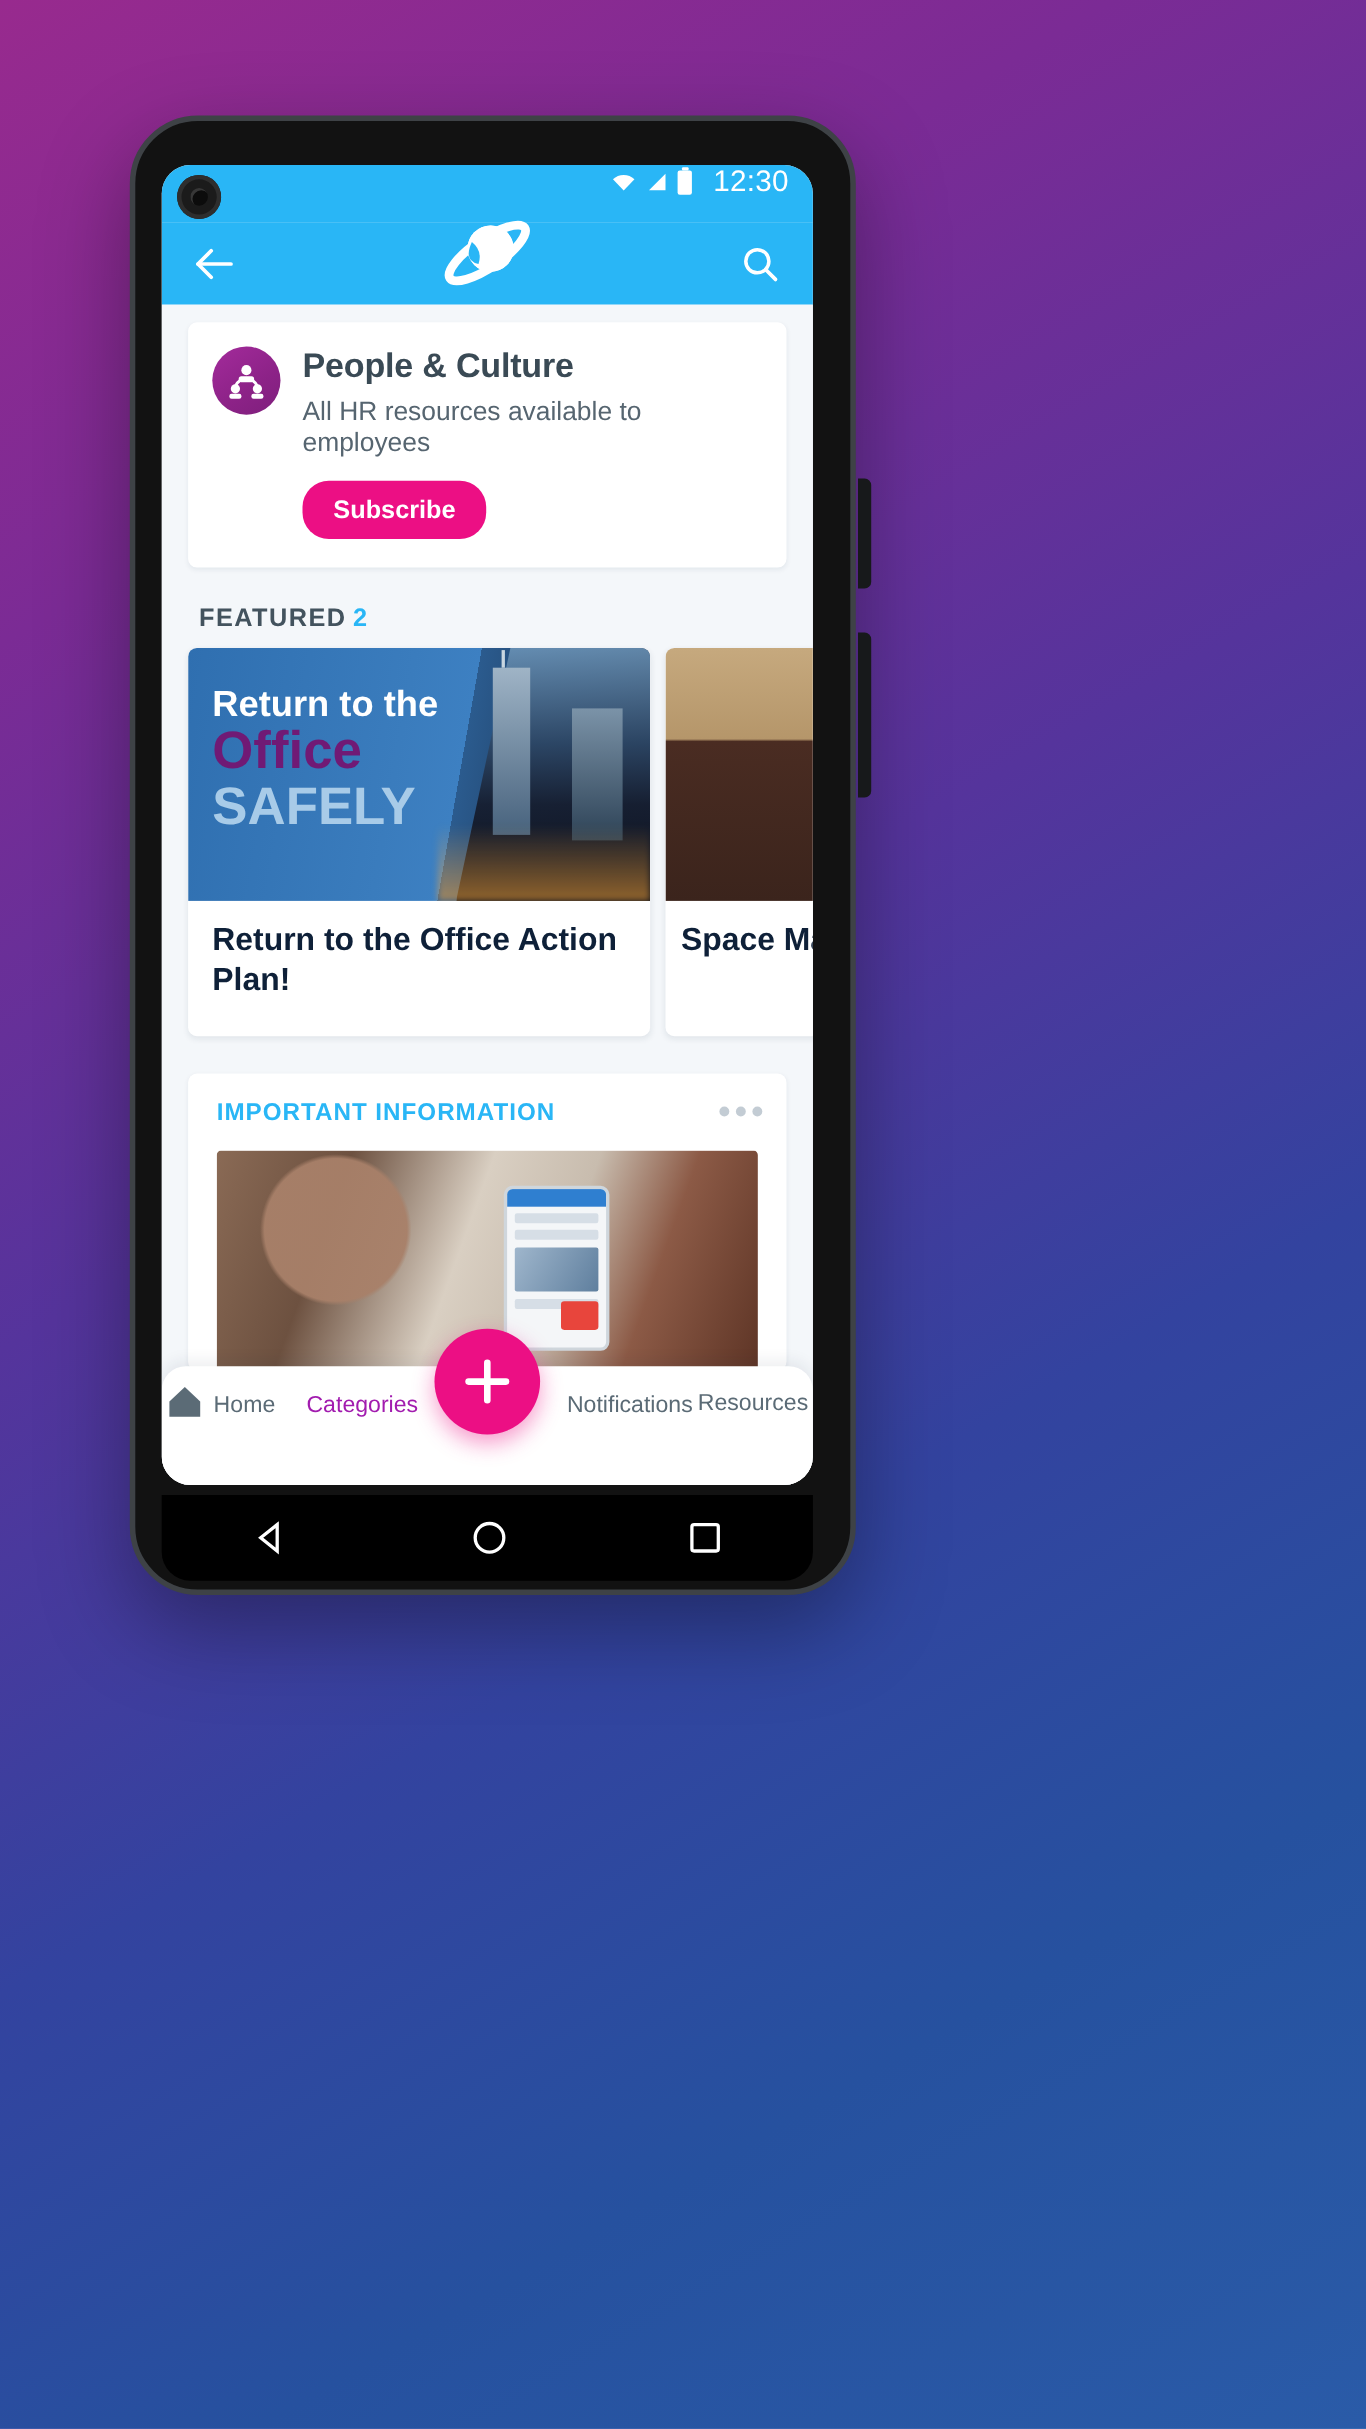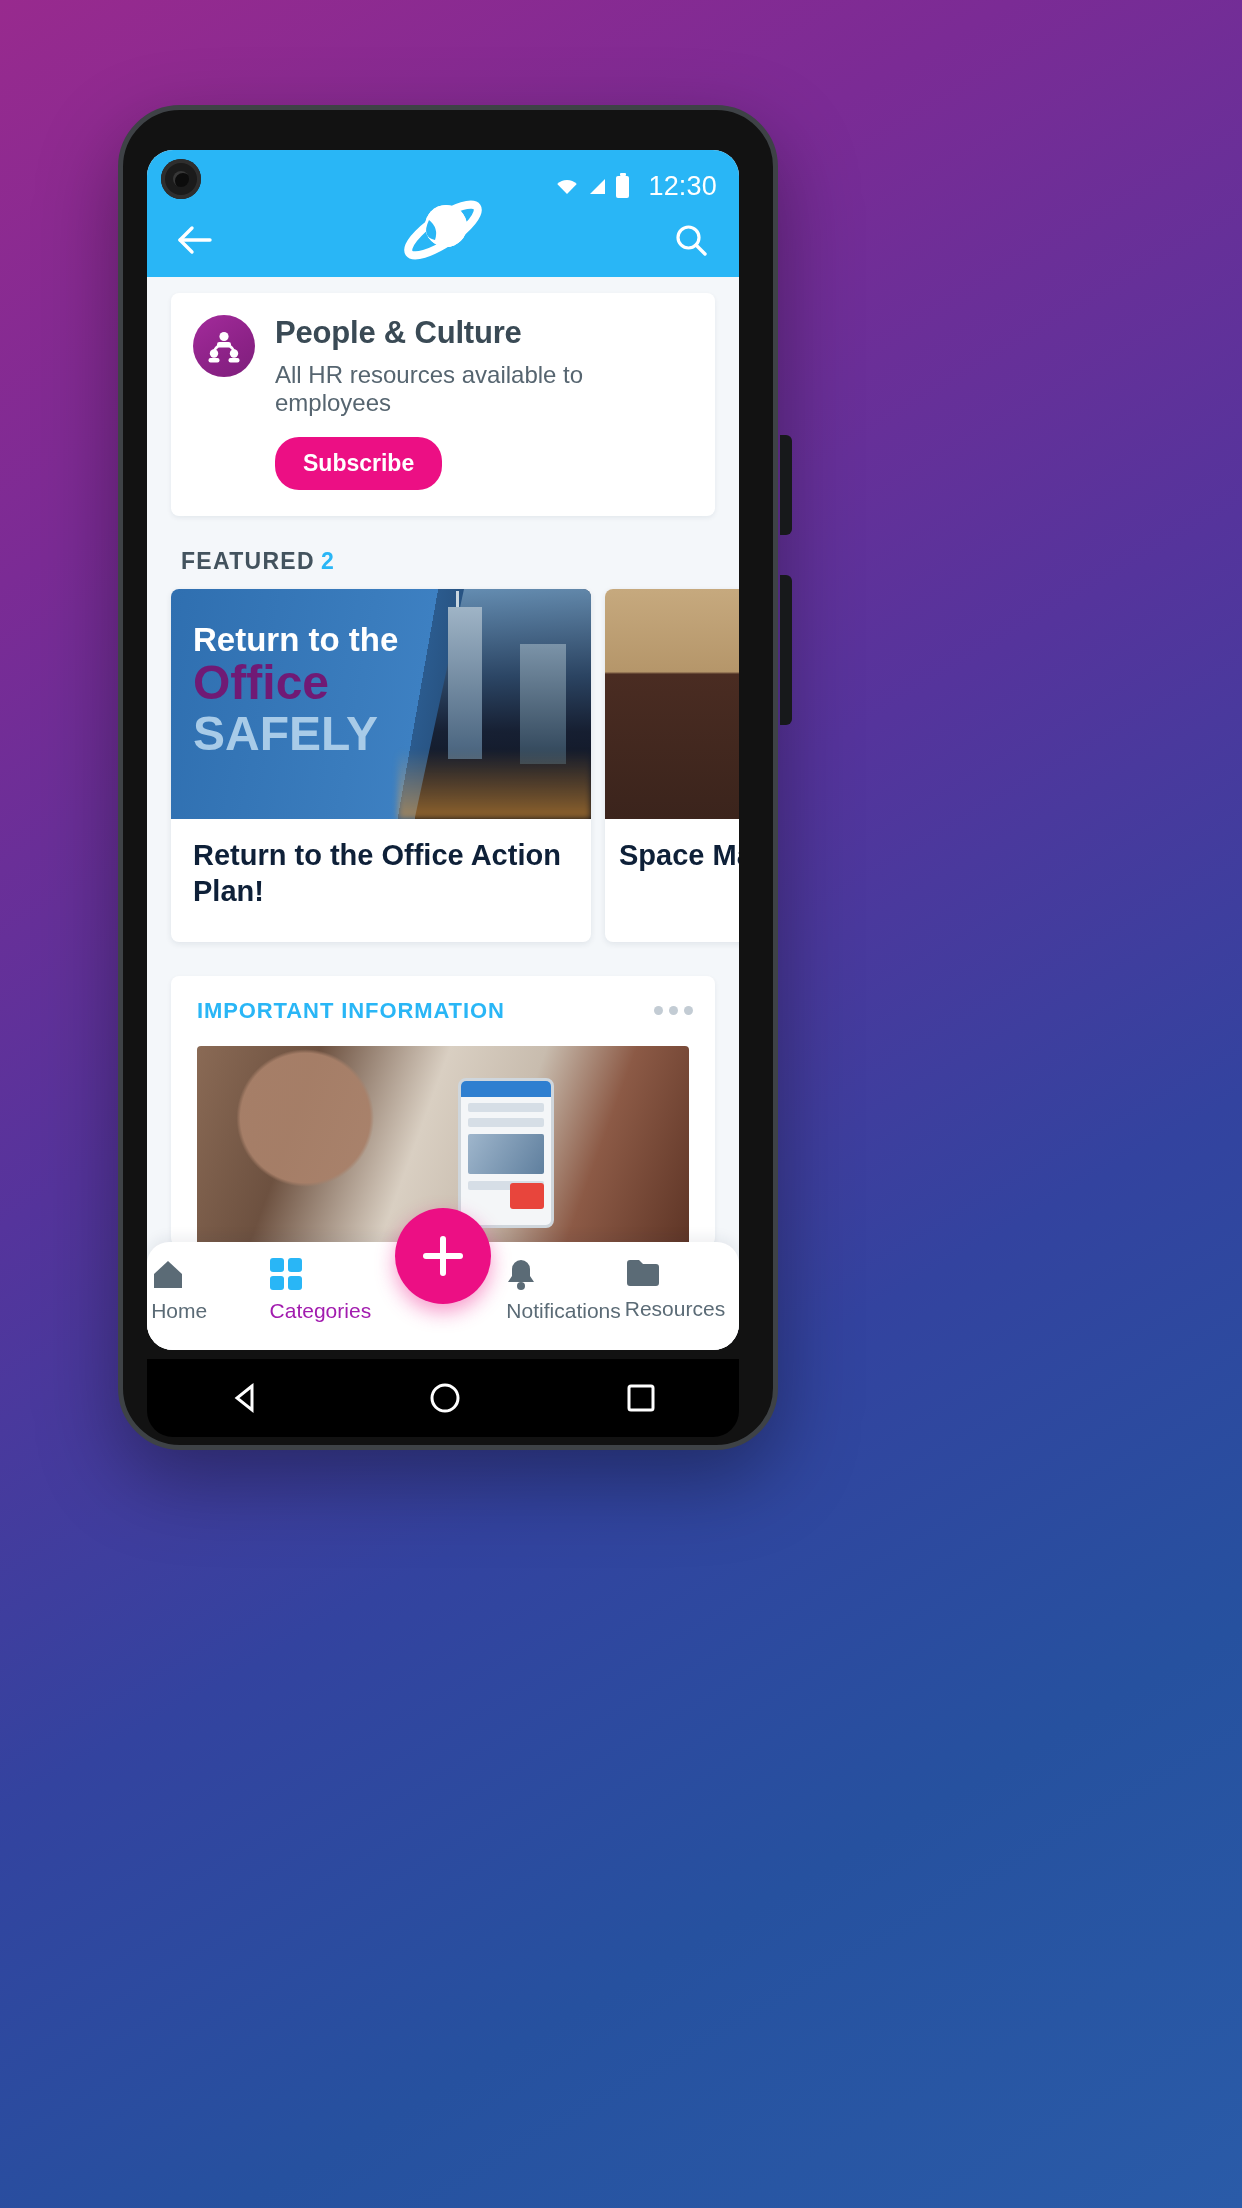--- a/index.html
+++ b/index.html
@@ -35,21 +35,21 @@
     position:absolute; left:24px; top:40px;
     width:592px; height:1200px;
     background:#f7f9fb;
     border-radius:26px;
     overflow:hidden;
   }
 
   
   .statusbar{
     position:relative; height:52px; background:#29b6f6;
-    display:flex; align-items:flex-end; justify-content:flex-end;
+    display:flex; align-items:flex-start; justify-content:flex-end;
     padding-right:22px; color:#fff;
   }
   .punch{
     position:absolute; left:14px; top:9px; width:40px; height:40px;
     border-radius:50%; background:#1b1b1b;
     box-shadow:inset 0 0 0 4px #2e2e2e;
   }
   .punch::after{
     content:""; position:absolute; left:12px; top:12px; width:16px; height:16px;
     border-radius:50%; background:#0c0c0c;
@@ -199,21 +199,21 @@
 
   
   .bottomnav{
     position:absolute; left:0; bottom:0; width:100%; height:108px;
     background:#ffffff; border-radius:22px 22px 0 0;
     box-shadow:0 -4px 14px rgba(20,40,70,.08);
     display:flex; align-items:flex-start; justify-content:space-around;
     padding-top:16px;
   }
   .nav-item{
-    width:110px; display:flex; flex-direction:column; align-items:flex-start; gap:9px; cursor:pointer;
+    width:110px; display:flex; flex-direction:row; align-items:flex-end; gap:9px; cursor:pointer;
   }
   .nav-label{ font-size:21px; color:#5b6b76; }
   .nav-item.active .nav-label{ color:#a21caf; }
   .fab{
     position:absolute; left:50%; transform:translateX(-50%);
     top:-34px; width:96px; height:96px; border-radius:50%;
     background:#ec0f84; box-shadow:0 8px 20px rgba(236,15,132,.42);
     display:flex; align-items:center; justify-content:center; cursor:pointer;
   }
   .fab::before, .fab::after{

